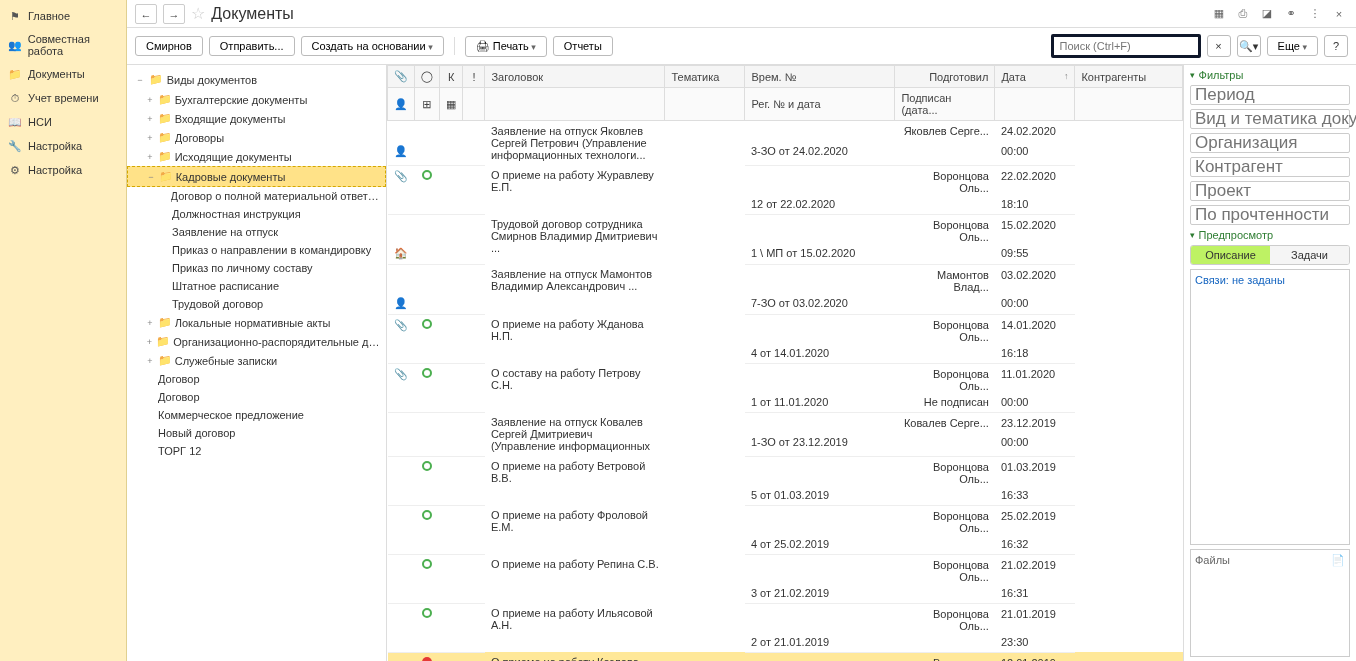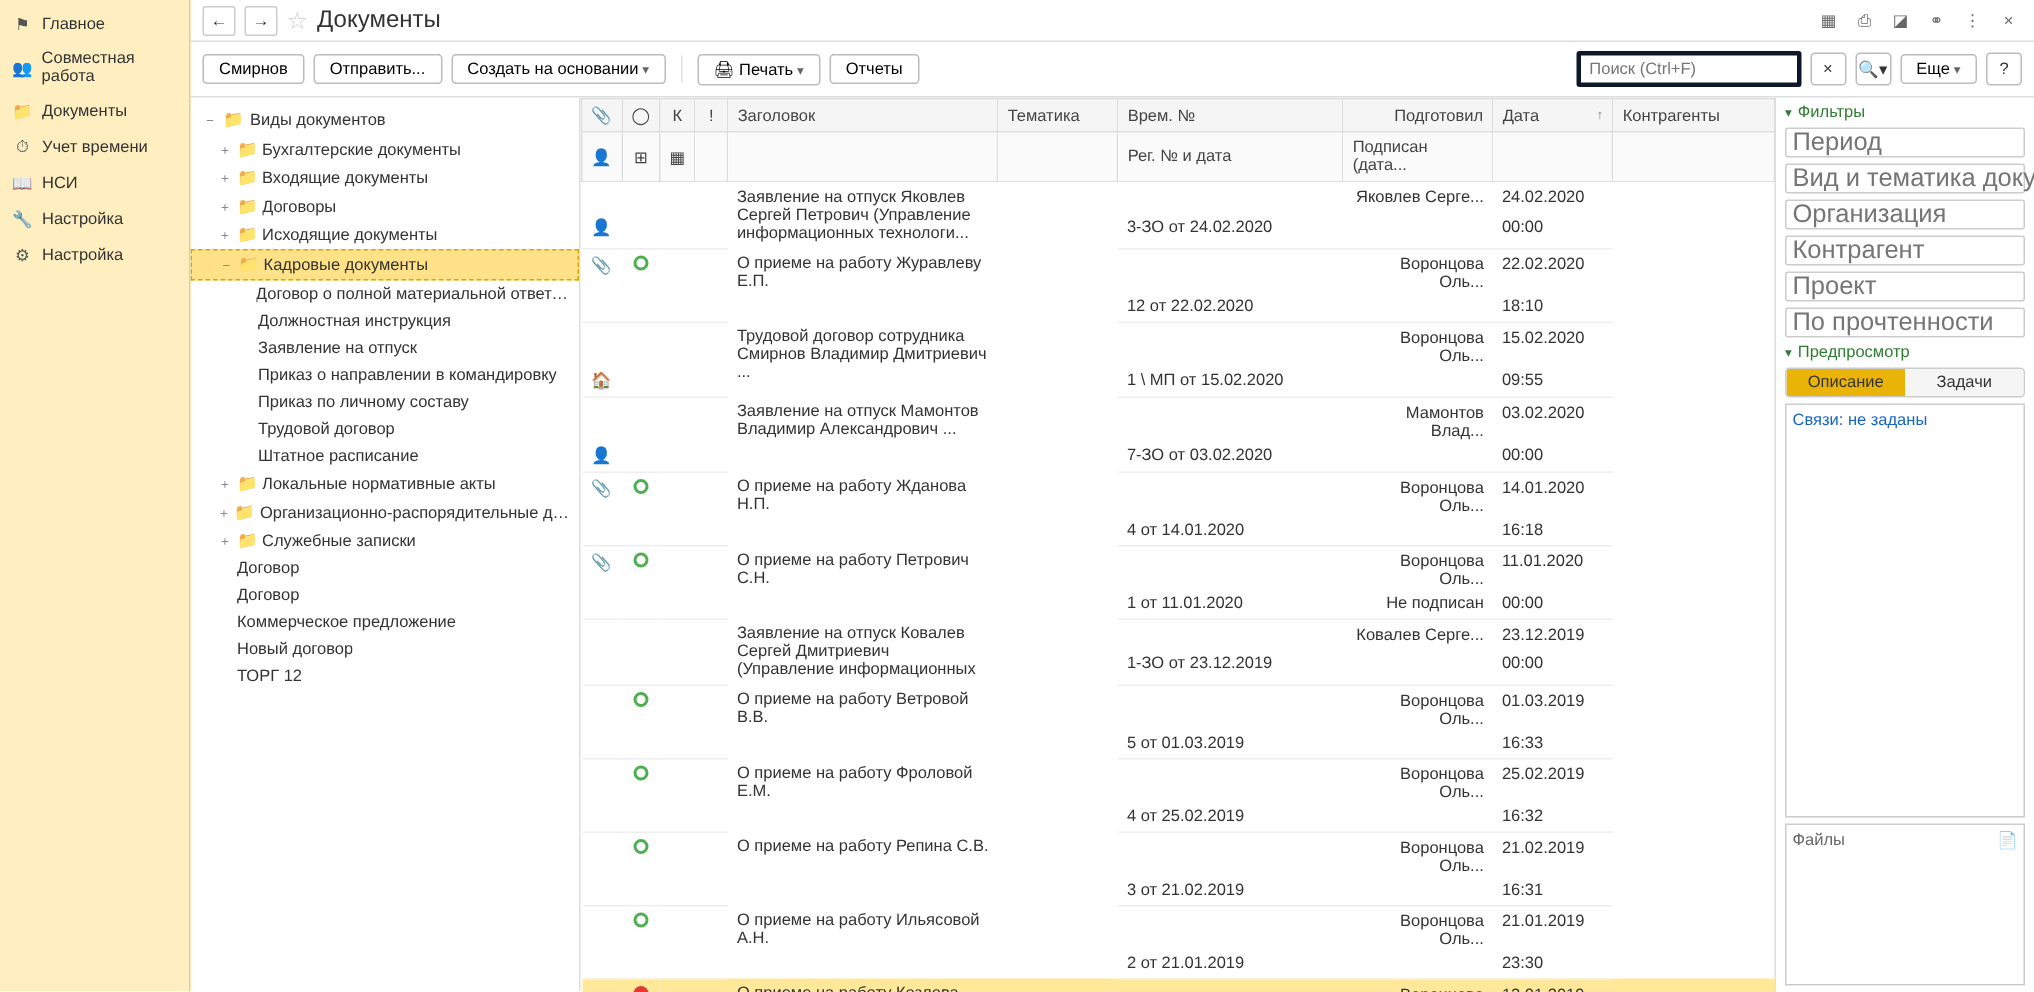--- a/index.html
+++ b/index.html
@@ -68,21 +68,21 @@
 
 
 .right-panel { width: 173px; border-left: 1px solid #ddd; display: flex; flex-direction: column; padding: 4px 6px; gap: 4px; }
 .rp-section-title { color: #2e7d32; font-size: 11px; display: flex; align-items: center; gap: 4px; }
 .rp-section-title::before { content: "▾"; color: #2e7d32; font-size: 9px; }
 .rp-field { display: flex; border: 1px solid #ccc; border-radius: 2px; height: 20px; align-items: center; }
 .rp-field input { border: none; flex: 1; padding: 2px 4px; font-size: 17px; color: #999; outline: none; background: transparent; }
 .rp-field .fld-btn { width: 16px; text-align: center; color: #666; cursor: pointer; border-left: 1px solid #eee; font-size: 9px; }
 .rp-tabs { display: flex; border: 1px solid #ccc; border-radius: 3px; overflow: hidden; }
 .rp-tab { flex: 1; text-align: center; padding: 3px 0; cursor: pointer; background: #f5f5f5; }
-.rp-tab.active { background: #eab308; }
+.rp-tab.active { background: #bef264; }
 .rp-preview { flex: 1; border: 1px solid #ccc; padding: 4px; font-size: 11px; color: #1565c0; min-height: 160px; }
 .rp-files { border: 1px solid #ccc; padding: 4px; height: 108px; display: flex; }
 .rp-files-label { color: #666; }
 .rp-files-icon { margin-left: auto; color: #999; }
 
 .sort-arrow { float: right; color: #888; font-size: 9px; }
 </style>
 </head>
 <body>
 
@@ -201,25 +201,25 @@
             <div class="tree-node indent-2">
               <span class="tree-toggle"></span>
               <span class="tree-label">Приказ о направлении в командировку</span>
             </div>
             <div class="tree-node indent-2">
               <span class="tree-toggle"></span>
               <span class="tree-label">Приказ по личному составу</span>
             </div>
             <div class="tree-node indent-2">
               <span class="tree-toggle"></span>
+              <span class="tree-label">Штатное расписание</span>
+            </div>
+            <div class="tree-node indent-2">
+              <span class="tree-toggle"></span>
               <span class="tree-label">Трудовой договор</span>
-            </div>
-            <div class="tree-node indent-2">
-              <span class="tree-toggle"></span>
-              <span class="tree-label">Штатное расписание</span>
             </div>
             <div class="tree-node indent-1">
               <span class="tree-toggle">+</span>
               <span class="tree-folder-icon">📁</span>
               <span class="tree-label">Локальные нормативные акты</span>
             </div>
             <div class="tree-node indent-1">
               <span class="tree-toggle">+</span>
               <span class="tree-folder-icon">📁</span>
               <span class="tree-label">Организационно-распорядительные документы</span>
@@ -384,21 +384,21 @@
                 <td class="col-icon"></td>
                 <td class="col-num">4 от 14.01.2020</td>
                 <td class="col-auth"></td>
                 <td class="col-date">16:18</td>
               </tr>
               <tr class="row-group">
                 <td class="col-icon"><span class="clip-icon">📎</span></td>
                 <td class="col-icon"><span class="status-circle sc-green"></span></td>
                 <td class="col-icon"></td>
                 <td class="col-icon"></td>
-                <td class="col-title" rowspan="2">О приеме на работу Петрович С.Н.</td>
+                <td class="col-title" rowspan="2">О составу на работу Петрову С.Н.</td>
                 <td class="col-topic" rowspan="2"></td>
                 <td class="col-num"></td>
                 <td class="col-auth">Воронцова Оль...</td>
                 <td class="col-date">11.01.2020</td>
                 <td rowspan="2"></td>
               </tr>
               <tr class="row-sub">
                 <td class="col-icon"></td>
                 <td class="col-icon"></td>
                 <td class="col-icon"></td>

